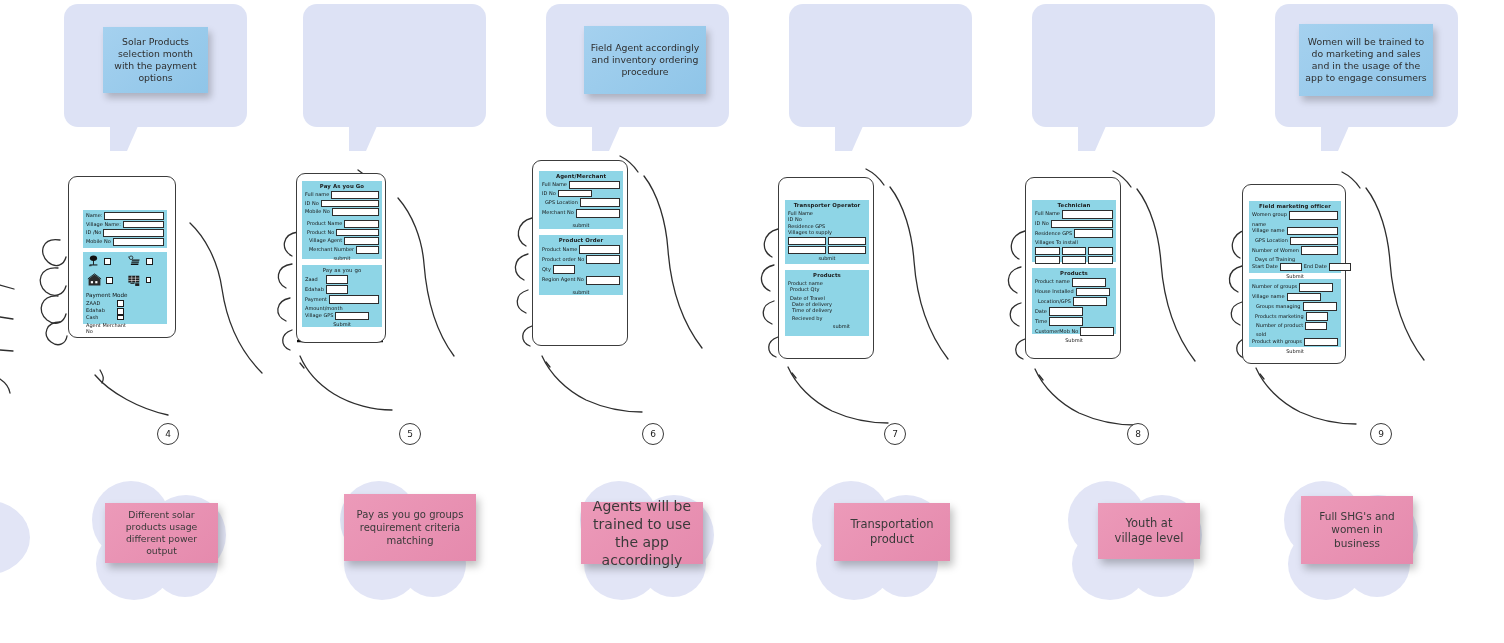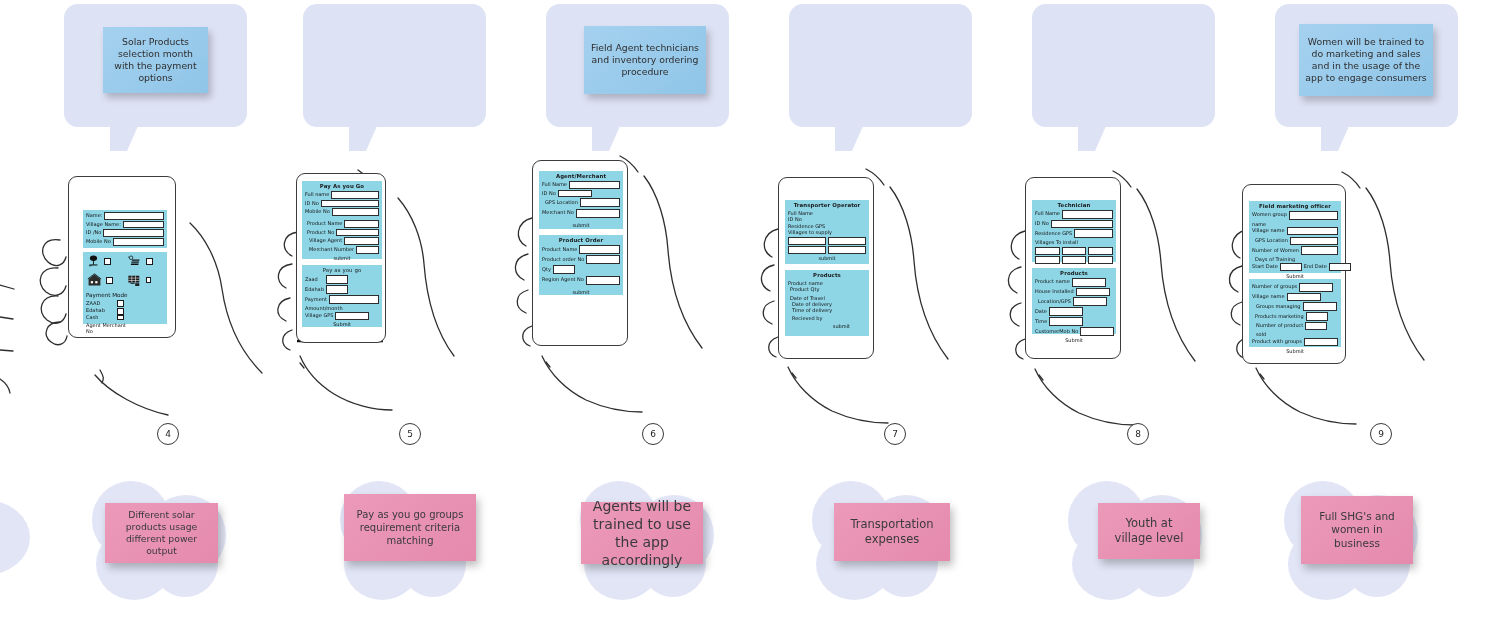--- a/index.html
+++ b/index.html
@@ -187,21 +187,21 @@
   <div class="tail"></div>
   <div class="note-blue" style="left:39px; top:23px; width:105px; height:66px; font-size:9.3px;">Solar Products selection month with the payment options</div>
 </div>
 
 <div class="bubble" style="left:303px; top:4px; width:183px; height:123px;">
   <div class="tail"></div>
 </div>
 
 <div class="bubble" style="left:546px; top:4px; width:183px; height:123px;">
   <div class="tail"></div>
-  <div class="note-blue" style="left:38px; top:22px; width:122px; height:68px; font-size:9.3px;">Field Agent technicians and inventory ordering procedure</div>
+  <div class="note-blue" style="left:38px; top:22px; width:122px; height:68px; font-size:9.3px;">Field Agent accordingly and inventory ordering procedure</div>
 </div>
 
 <div class="bubble" style="left:789px; top:4px; width:183px; height:123px;">
   <div class="tail"></div>
 </div>
 
 <div class="bubble" style="left:1032px; top:4px; width:183px; height:123px;">
   <div class="tail"></div>
 </div>
 
@@ -665,21 +665,21 @@
   <div class="cloud" style="left:584px; top:528px; width:76px; height:72px;"></div>
   <div class="cloud" style="left:640px; top:531px; width:66px; height:66px;"></div>
   <div class="note-pink" style="left:581px; top:502px; width:122px; height:62px; font-size:14px;">Agents will be trained to use the app accordingly</div>
 </div>
 
 <div>
   <div class="cloud" style="left:812px; top:481px; width:78px; height:78px;"></div>
   <div class="cloud" style="left:866px; top:495px; width:80px; height:80px;"></div>
   <div class="cloud" style="left:816px; top:528px; width:76px; height:72px;"></div>
   <div class="cloud" style="left:872px; top:531px; width:66px; height:66px;"></div>
-  <div class="note-pink" style="left:834px; top:503px; width:116px; height:58px; font-size:11.5px;">Transportation expenses</div>
+  <div class="note-pink" style="left:834px; top:503px; width:116px; height:58px; font-size:11.5px;">Transportation product</div>
 </div>
 
 <div>
   <div class="cloud" style="left:1068px; top:481px; width:78px; height:78px;"></div>
   <div class="cloud" style="left:1122px; top:495px; width:80px; height:80px;"></div>
   <div class="cloud" style="left:1072px; top:528px; width:76px; height:72px;"></div>
   <div class="cloud" style="left:1128px; top:531px; width:66px; height:66px;"></div>
   <div class="note-pink" style="left:1098px; top:503px; width:102px; height:56px; font-size:11.5px;">Youth at village level</div>
 </div>
 

